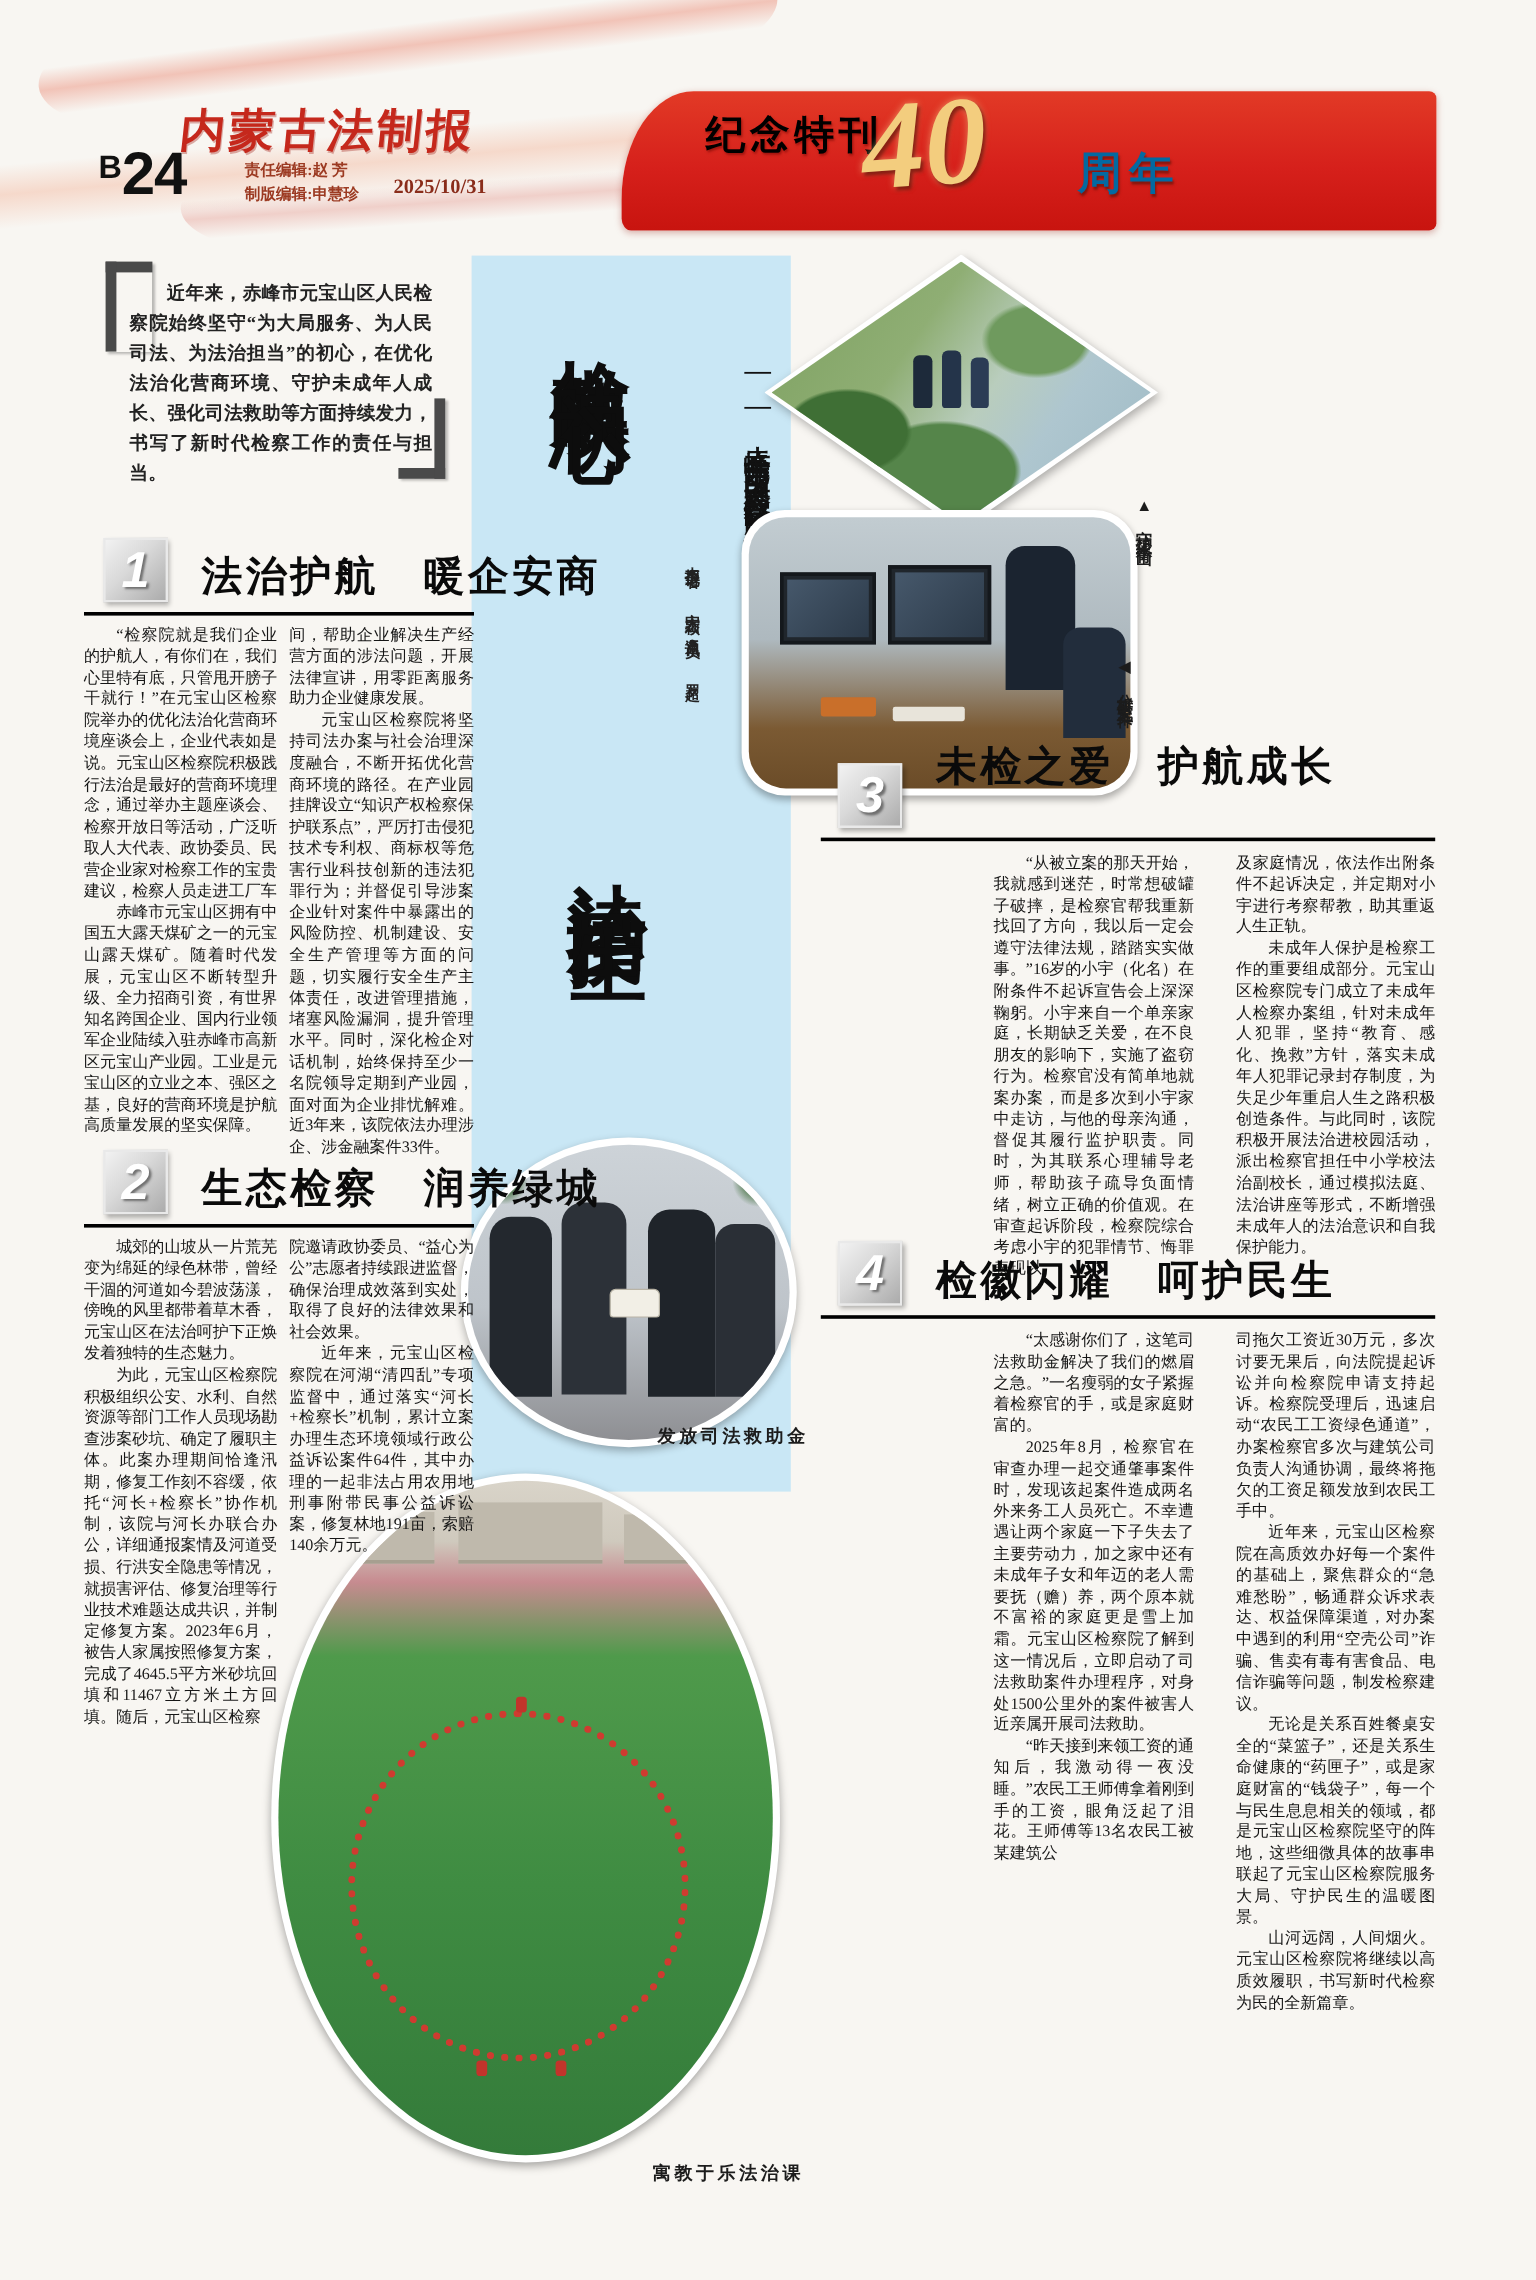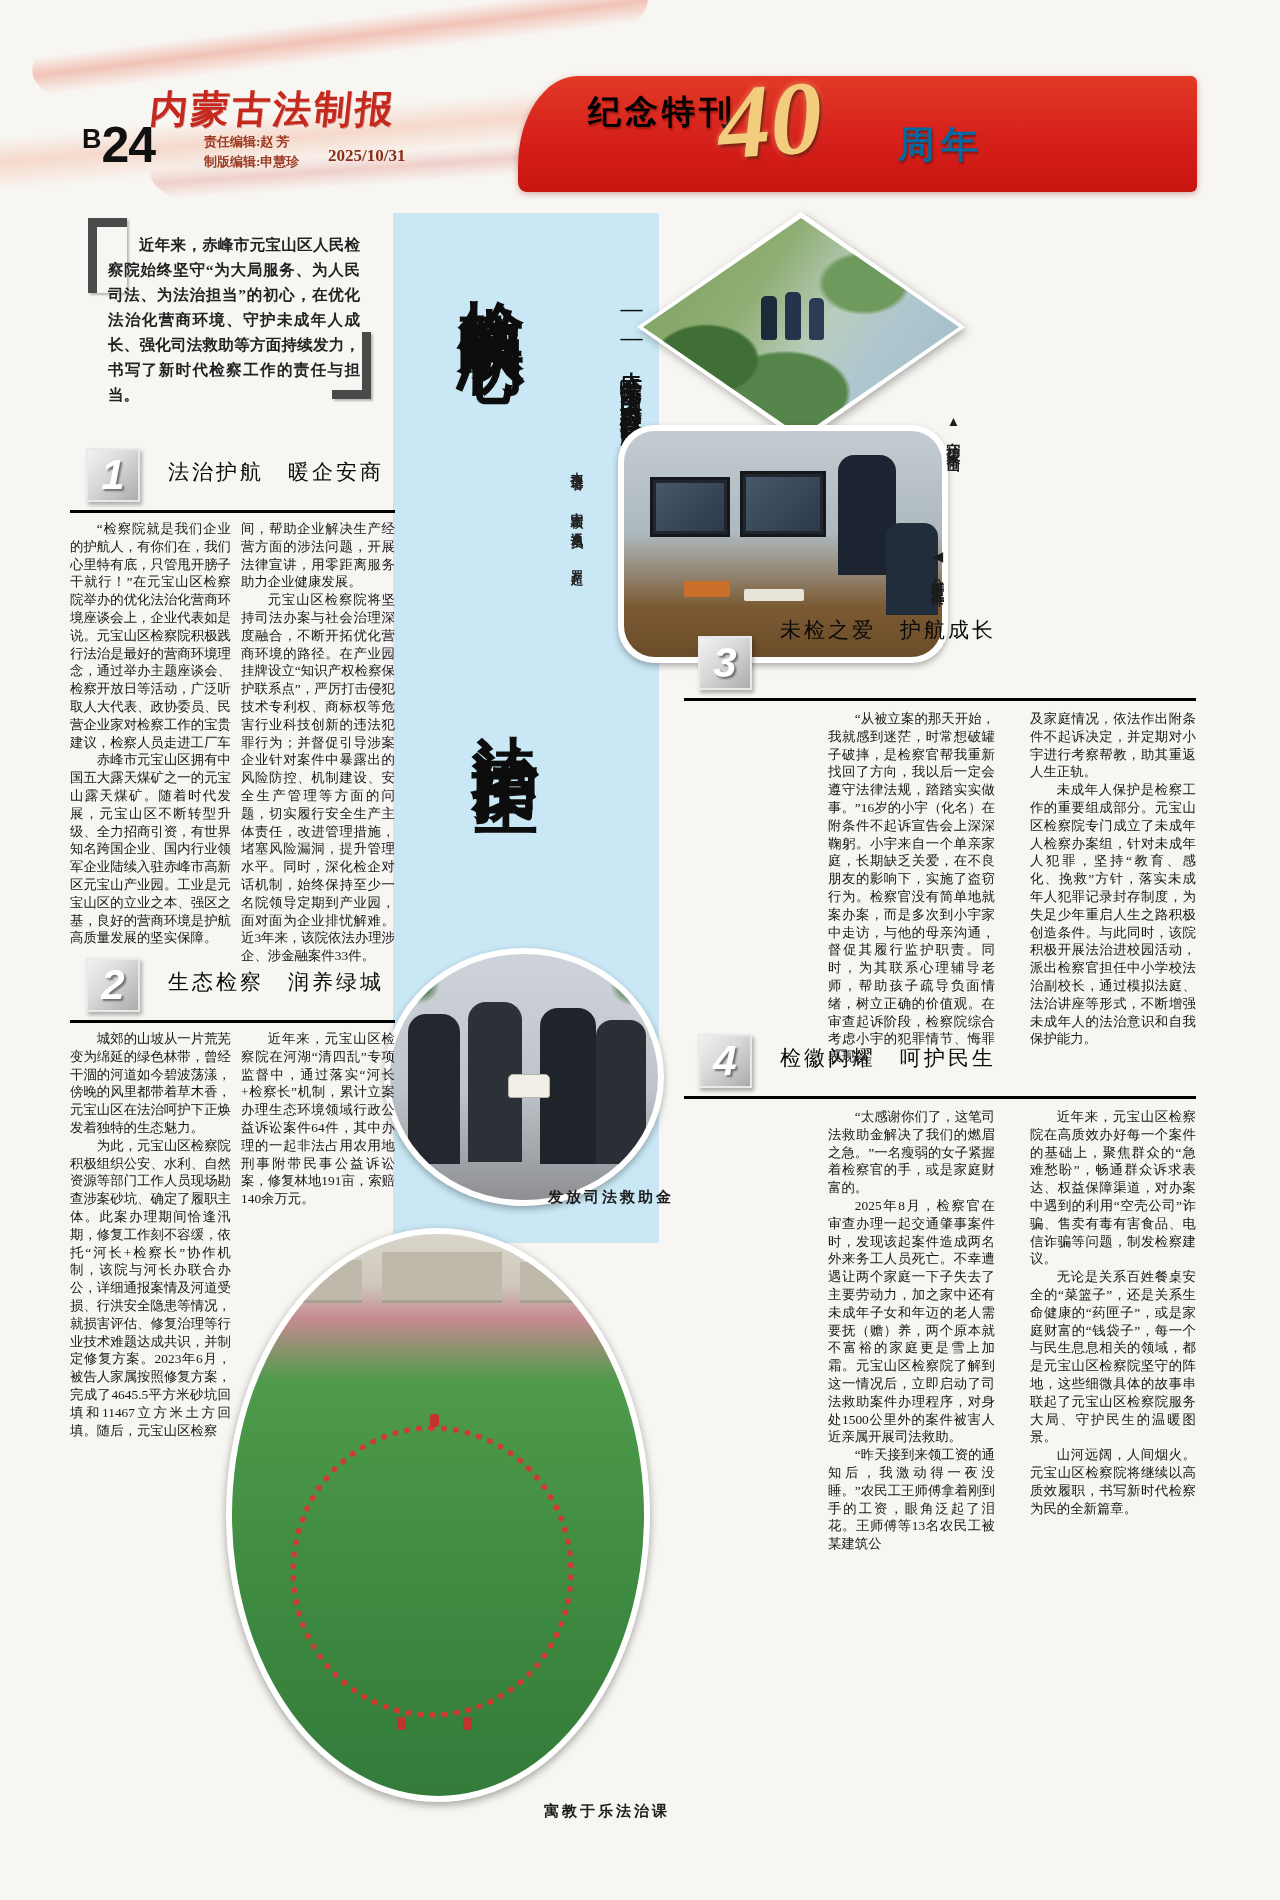--- a/index.html
+++ b/index.html
@@ -88,21 +88,21 @@
   #cap2{left:928px;top:548px;}
   #cap3{left:548px;top:1188px;}
   #cap4{left:544px;top:1802px;}
 
   
   .badge{width:54px;height:54px;background:linear-gradient(135deg,#f4f4f4 0%,#d8d8d8 45%,#a8a8a8 100%);
          box-shadow:2px 3px 4px rgba(0,0,0,.3),inset 0 0 0 2px #e9e9e9;
          display:flex;align-items:center;justify-content:center;}
   .badge span{font-family:"Liberation Sans",sans-serif;font-style:italic;font-weight:bold;
               font-size:42px;color:#fff;text-shadow:2px 2px 2px rgba(100,100,100,.9);}
-  .secTitle{font-family:"Liberation Sans",sans-serif;font-size:21px;font-weight:normal;
+  .secTitle{font-family:"Liberation Sans",sans-serif;font-size:34px;font-weight:bold;
             letter-spacing:3px;color:#0a0a0a;}
   .rule{height:3px;background:#000;}
   .col{font-size:13.4px;line-height:17.8px;text-align:justify;color:#161616;}
   .col p{margin:0;text-indent:2em;}
   .col p.cont{text-indent:0;}
 
   #s1badge{left:86px;top:448px;} #s1title{left:168px;top:458px;} #s1rule{left:70px;top:510px;width:325px;}
   #s1c1{left:70px;top:520px;width:161px;} #s1c2{left:241px;top:520px;width:154px;}
   #s2badge{left:86px;top:958px;} #s2title{left:168px;top:968px;} #s2rule{left:70px;top:1020px;width:325px;}
   #s2c1{left:70px;top:1030px;width:161px;} #s2c2{left:241px;top:1030px;width:154px;}
@@ -211,20 +211,21 @@
 <div id="s2badge" class="abs badge">
     <span>2</span>
   </div>
 <div id="s2title" class="abs secTitle">生态检察　润养绿城</div>
 <div id="s2rule" class="abs rule"></div>
 <div id="s2c1" class="abs col">
   <p>城郊的山坡从一片荒芜变为绵延的绿色林带，曾经干涸的河道如今碧波荡漾，傍晚的风里都带着草木香，元宝山区在法治呵护下正焕发着独特的生态魅力。</p>
   <p>为此，元宝山区检察院积极组织公安、水利、自然资源等部门工作人员现场勘查涉案砂坑、确定了履职主体。此案办理期间恰逢汛期，修复工作刻不容缓，依托“河长+检察长”协作机制，该院与河长办联合办公，详细通报案情及河道受损、行洪安全隐患等情况，就损害评估、修复治理等行业技术难题达成共识，并制定修复方案。2023年6月，被告人家属按照修复方案，完成了4645.5平方米砂坑回填和11467立方米土方回填。随后，元宝山区检察</p>
 </div>
 <div id="s2c2" class="abs col">
+  <p class="cont">院邀请政协委员、“益心为公”志愿者持续跟进监督，确保治理成效落到实处，取得了良好的法律效果和社会效果。</p>
   <p>近年来，元宝山区检察院在河湖“清四乱”专项监督中，通过落实“河长+检察长”机制，累计立案办理生态环境领域行政公益诉讼案件64件，其中办理的一起非法占用农用地刑事附带民事公益诉讼案，修复林地191亩，索赔140余万元。</p>
 </div>
 
 <div id="s3badge" class="abs badge">
     <span>3</span>
   </div>
 <div id="s3title" class="abs secTitle">未检之爱　护航成长</div>
 <div id="s3rule" class="abs rule"></div>
 <div id="s3c1" class="abs col">
   <p>“从被立案的那天开始，我就感到迷茫，时常想破罐子破摔，是检察官帮我重新找回了方向，我以后一定会遵守法律法规，踏踏实实做事。”16岁的小宇（化名）在附条件不起诉宣告会上深深鞠躬。小宇来自一个单亲家庭，长期缺乏关爱，在不良朋友的影响下，实施了盗窃行为。检察官没有简单地就案办案，而是多次到小宇家中走访，与他的母亲沟通，督促其履行监护职责。同时，为其联系心理辅导老师，帮助孩子疏导负面情绪，树立正确的价值观。在审查起诉阶段，检察院综合考虑小宇的犯罪情节、悔罪表现以</p>
@@ -238,16 +239,17 @@
     <span>4</span>
   </div>
 <div id="s4title" class="abs secTitle">检徽闪耀　呵护民生</div>
 <div id="s4rule" class="abs rule"></div>
 <div id="s4c1" class="abs col">
   <p>“太感谢你们了，这笔司法救助金解决了我们的燃眉之急。”一名瘦弱的女子紧握着检察官的手，或是家庭财富的。</p>
   <p>2025年8月，检察官在审查办理一起交通肇事案件时，发现该起案件造成两名外来务工人员死亡。不幸遭遇让两个家庭一下子失去了主要劳动力，加之家中还有未成年子女和年迈的老人需要抚（赡）养，两个原本就不富裕的家庭更是雪上加霜。元宝山区检察院了解到这一情况后，立即启动了司法救助案件办理程序，对身处1500公里外的案件被害人近亲属开展司法救助。</p>
   <p>“昨天接到来领工资的通知后，我激动得一夜没睡。”农民工王师傅拿着刚到手的工资，眼角泛起了泪花。王师傅等13名农民工被某建筑公</p>
 </div>
 <div id="s4c2" class="abs col">
+  <p class="cont">司拖欠工资近30万元，多次讨要无果后，向法院提起诉讼并向检察院申请支持起诉。检察院受理后，迅速启动“农民工工资绿色通道”，办案检察官多次与建筑公司负责人沟通协调，最终将拖欠的工资足额发放到农民工手中。</p>
   <p>近年来，元宝山区检察院在高质效办好每一个案件的基础上，聚焦群众的“急难愁盼”，畅通群众诉求表达、权益保障渠道，对办案中遇到的利用“空壳公司”诈骗、售卖有毒有害食品、电信诈骗等问题，制发检察建议。</p>
   <p>无论是关系百姓餐桌安全的“菜篮子”，还是关系生命健康的“药匣子”，或是家庭财富的“钱袋子”，每一个与民生息息相关的领域，都是元宝山区检察院坚守的阵地，这些细微具体的故事串联起了元宝山区检察院服务大局、守护民生的温暖图景。</p>
   <p>山河远阔，人间烟火。元宝山区检察院将继续以高质效履职，书写新时代检察为民的全新篇章。</p>
 </div>
 
 </body></html>

